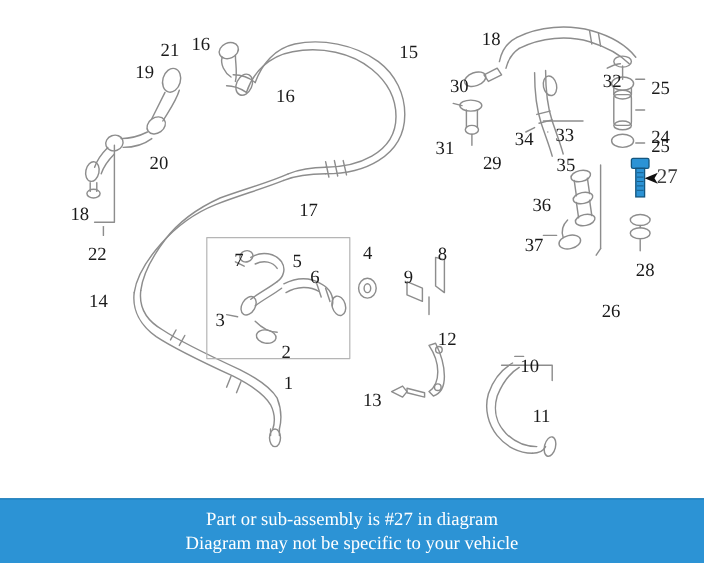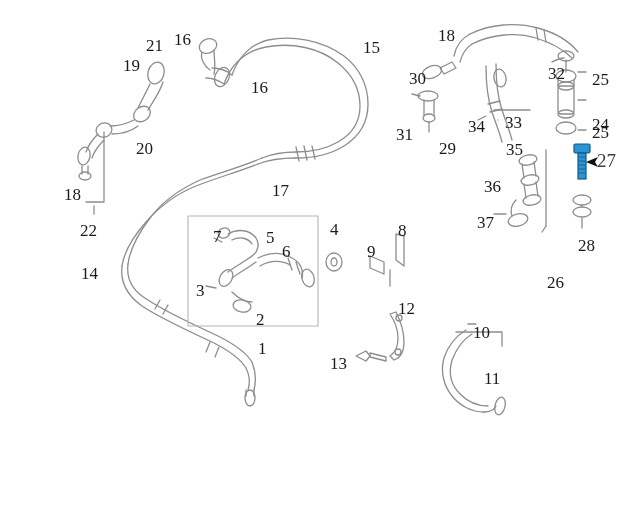--- a/index.html
+++ b/index.html
@@ -272,14 +272,18 @@
     <div class="callout" style="left:409px;top:70px;">30</div>
     <div class="callout" style="left:396px;top:101px;margin-top:25px;">31</div>
     <div class="callout" style="left:548px;top:65px;">32</div>
     <div class="callout" style="left:505px;top:114px;">33</div>
     <div class="callout" style="left:468px;top:118px;">34</div>
     <div class="callout" style="left:506px;top:141px;text-align:right;">35</div>
     <div class="callout" style="left:484px;top:178px;">36</div>
     <div class="callout" style="left:477px;top:214px;">37</div>
   </div>
 
+  <div id="footer">
+    <div class="line">Part or sub-assembly is #27 in diagram</div>
+    <div class="line">Diagram may not be specific to your vehicle</div>
+  </div>
 
 </div>
 
 </body></html>

